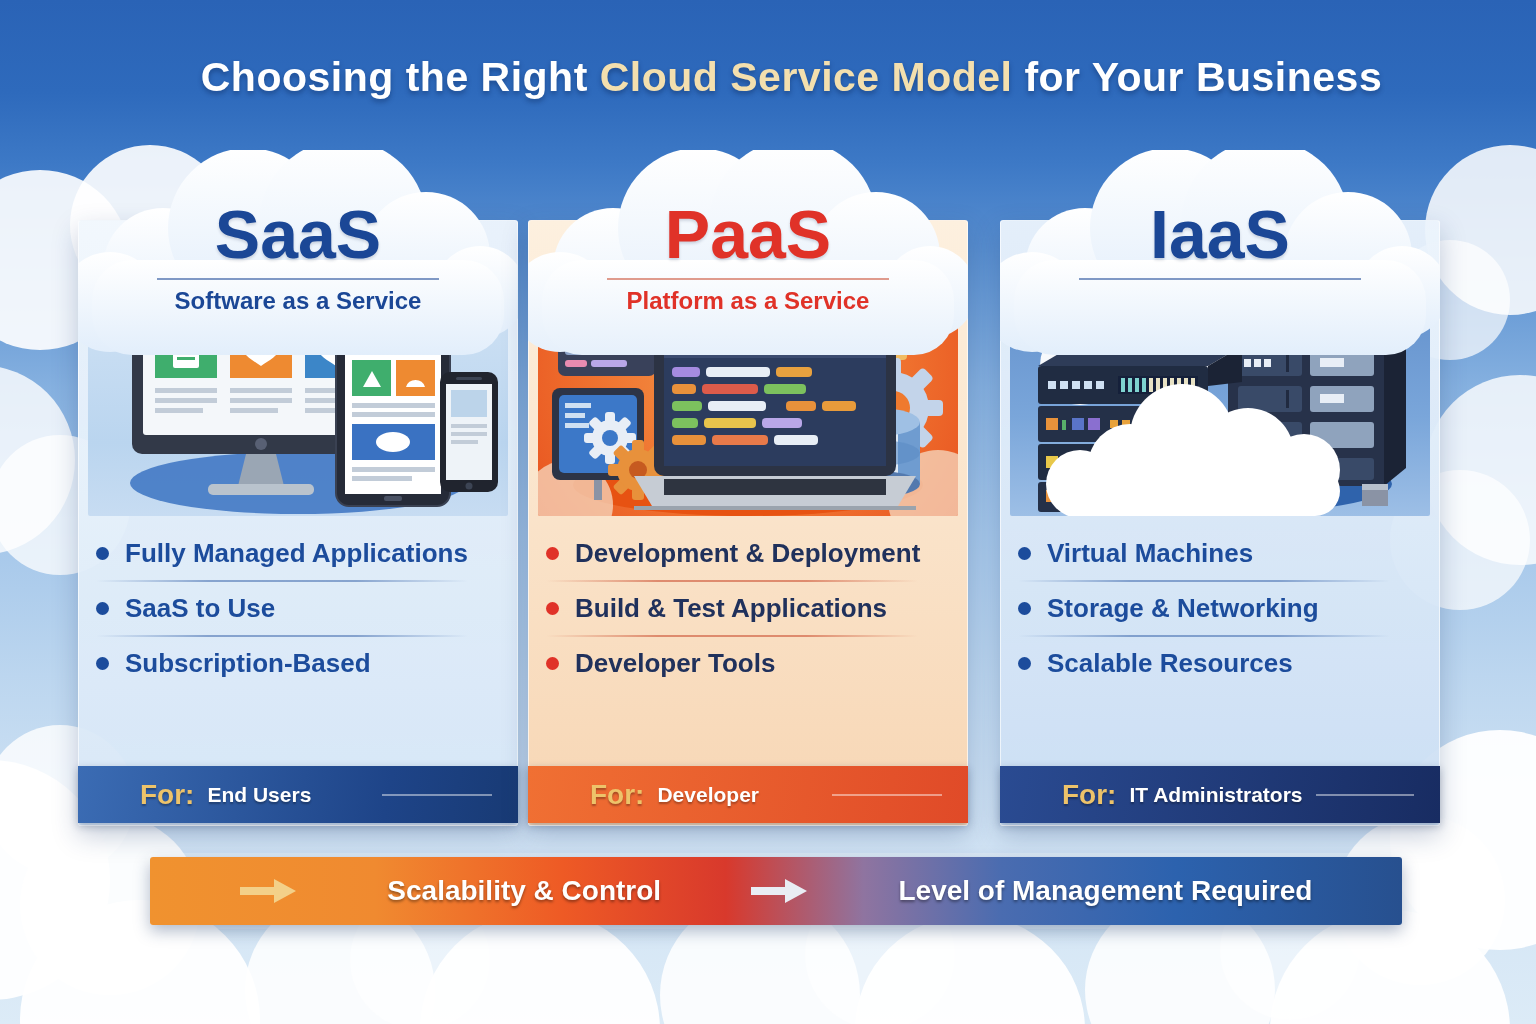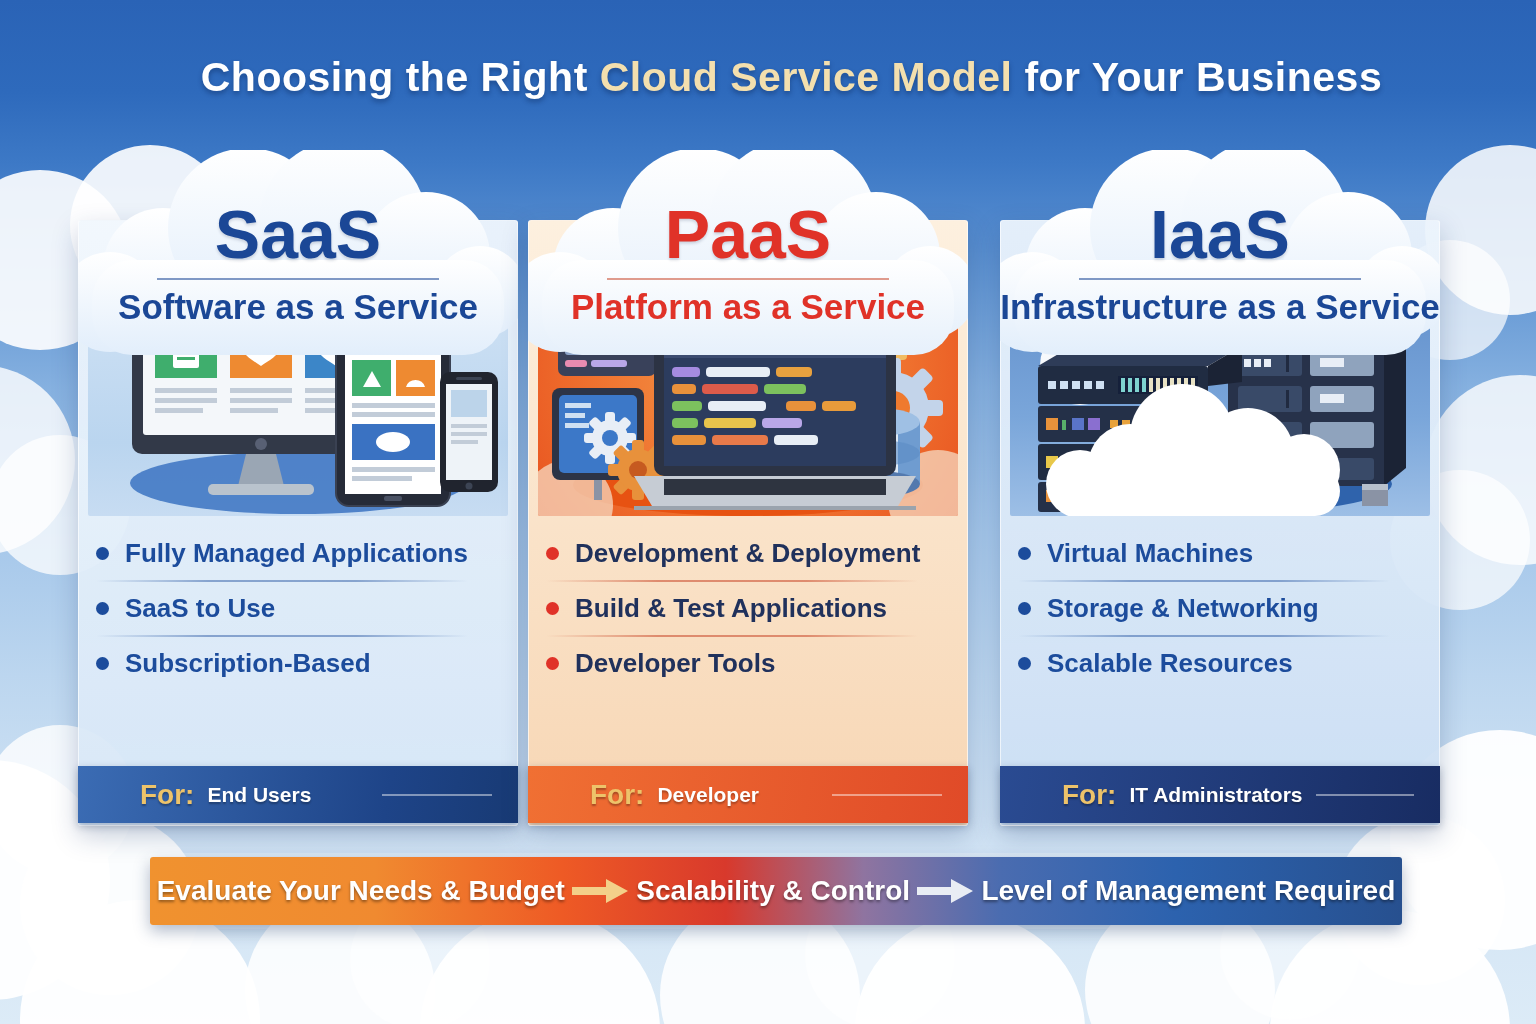--- a/index.html
+++ b/index.html
@@ -25,21 +25,21 @@
     box-shadow:0 10px 26px rgba(30,60,110,.25);border:1px solid rgba(255,255,255,.65);box-sizing:border-box;}
   .saas .panel{background:linear-gradient(180deg,rgba(241,247,253,.95),rgba(214,230,246,.95));}
   .paas .panel{background:linear-gradient(180deg,#fdf0df,#f7d6b4);}
   .iaas .panel{background:linear-gradient(180deg,rgba(236,244,252,.95),rgba(203,222,243,.95));}
 
   .head{position:absolute;top:0;left:0;width:440px;height:205px;z-index:3;text-align:center;}
   .head .cloudbg{position:absolute;left:0;top:0;}
   .acr{position:relative;margin-top:50px;font-size:68px;line-height:1;font-weight:bold;
     text-shadow:0 2px 3px rgba(20,40,80,.18);}
   .hdiv{position:relative;width:64%;height:2px;margin:10px auto 7px auto;opacity:.55;}
-  .subtitle{position:relative;font-size:35px;font-weight:bold;}
+  .subtitle{position:relative;font-size:24px;font-weight:bold;}
   .saas .acr,.saas .subtitle,.iaas .acr,.iaas .subtitle{color:#1b4796;}
   .paas .acr,.paas .subtitle{color:#e03228;}
   .saas .hdiv,.iaas .hdiv{background:#1b4796;}
   .paas .hdiv{background:#c84a30;}
 
   .art{position:absolute;top:120px;left:10px;width:420px;height:246px;overflow:hidden;border-radius:2px;}
   .saas .art{background:linear-gradient(180deg,#d3e4f5,#bad5ef 70%,#c7dcf2);}
   .paas .art{background:radial-gradient(circle at 50% 38%,#f59c4b,#ef702e 62%,#e85320 100%);}
   .iaas .art{background:linear-gradient(180deg,#5f8dca,#7aa6da 60%,#9dbfe6);}
 
@@ -417,21 +417,20 @@
             <circle cx="170" cy="78" r="80"></circle>
             <circle cx="265" cy="74" r="84"></circle>
             <circle cx="348" cy="106" r="64"></circle>
             <circle cx="402" cy="142" r="46"></circle>
             <circle cx="32" cy="152" r="50"></circle>
             <rect x="14" y="110" width="412" height="95" rx="40"></rect>
           </g>
       </svg>
       <div class="acr">IaaS</div>
       <div class="hdiv"></div>
-      <div class="subtitle">Infrastructure as a Service</div>
     </div>
 
     <div class="art">
       <svg width="420" height="246" viewBox="0 0 420 246">
 
         <g fill="#ffffff" opacity=".95">
           <circle cx="120" cy="62" r="52"></circle>
             <circle cx="185" cy="40" r="60"></circle>
             <circle cx="255" cy="55" r="48"></circle>
             <circle cx="70" cy="95" r="40"></circle>
@@ -571,21 +570,20 @@
     </div>
 
     <div class="forbar">
       <span class="forlabel">For:</span>
       <span class="forvalue">IT Administrators</span>
       <span class="forline"></span>
     </div>
   </div>
 
   <div class="banner">
-    <span class="step">Evaluate Your Needs &amp; Budget</span>
     <svg class="arrow" width="58" height="30" viewBox="0 0 58 30">
       <polygon points="0,11 34,11 34,3 56,15 34,27 34,19 0,19" fill="#f3d089"></polygon>
     </svg>
     <span class="step">Scalability &amp; Control</span>
     <svg class="arrow" width="58" height="30" viewBox="0 0 58 30">
       <polygon points="0,11 34,11 34,3 56,15 34,27 34,19 0,19" fill="#e9edf4"></polygon>
     </svg>
     <span class="step">Level of Management Required</span>
   </div>
 

